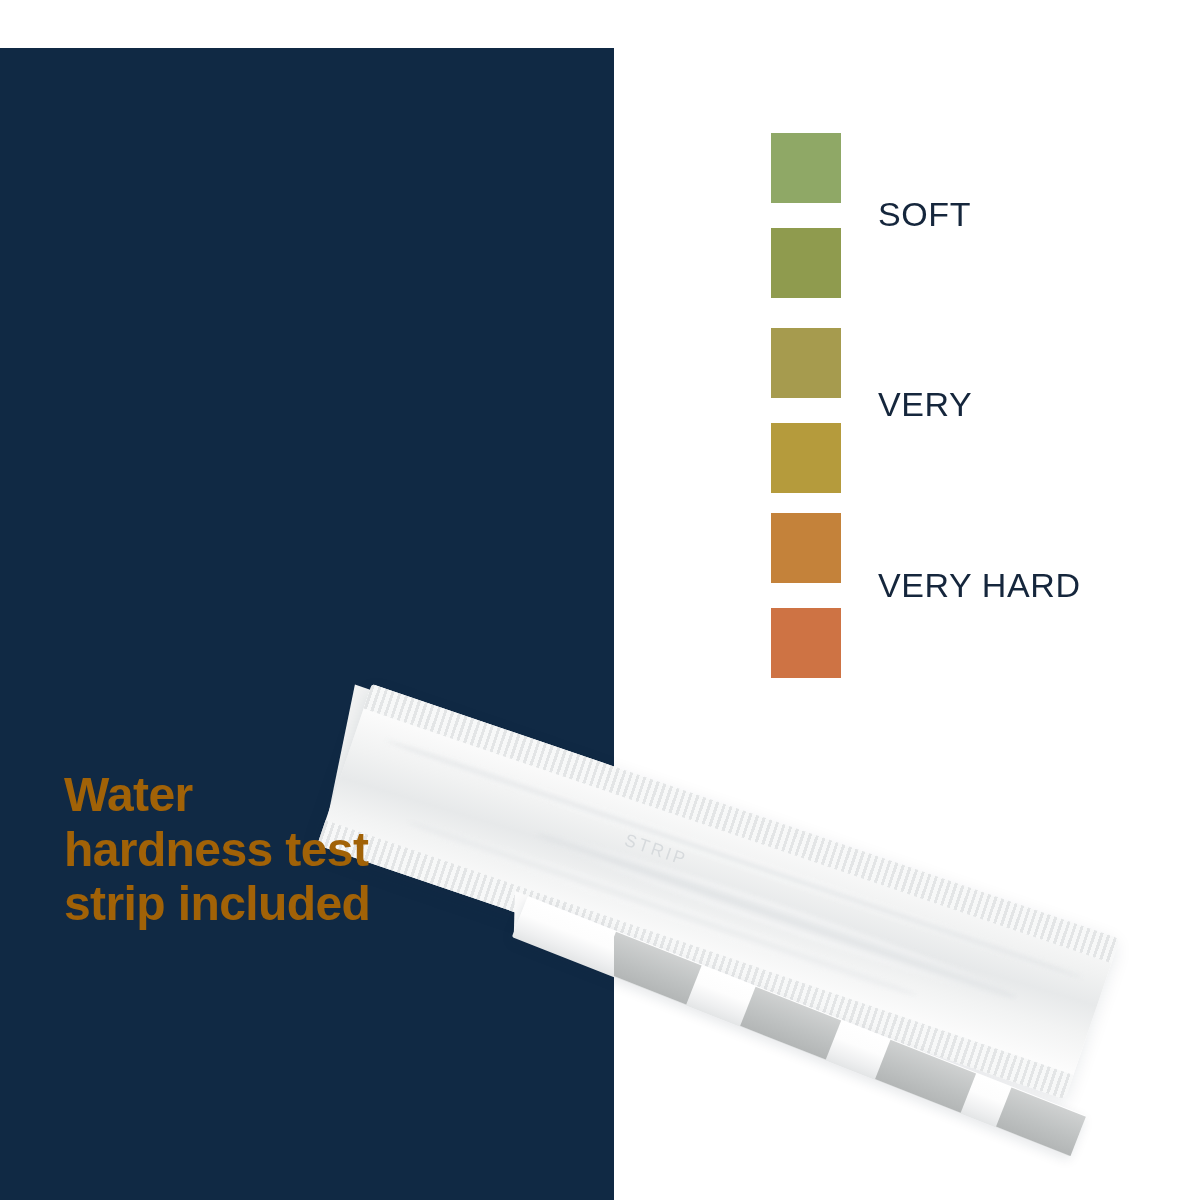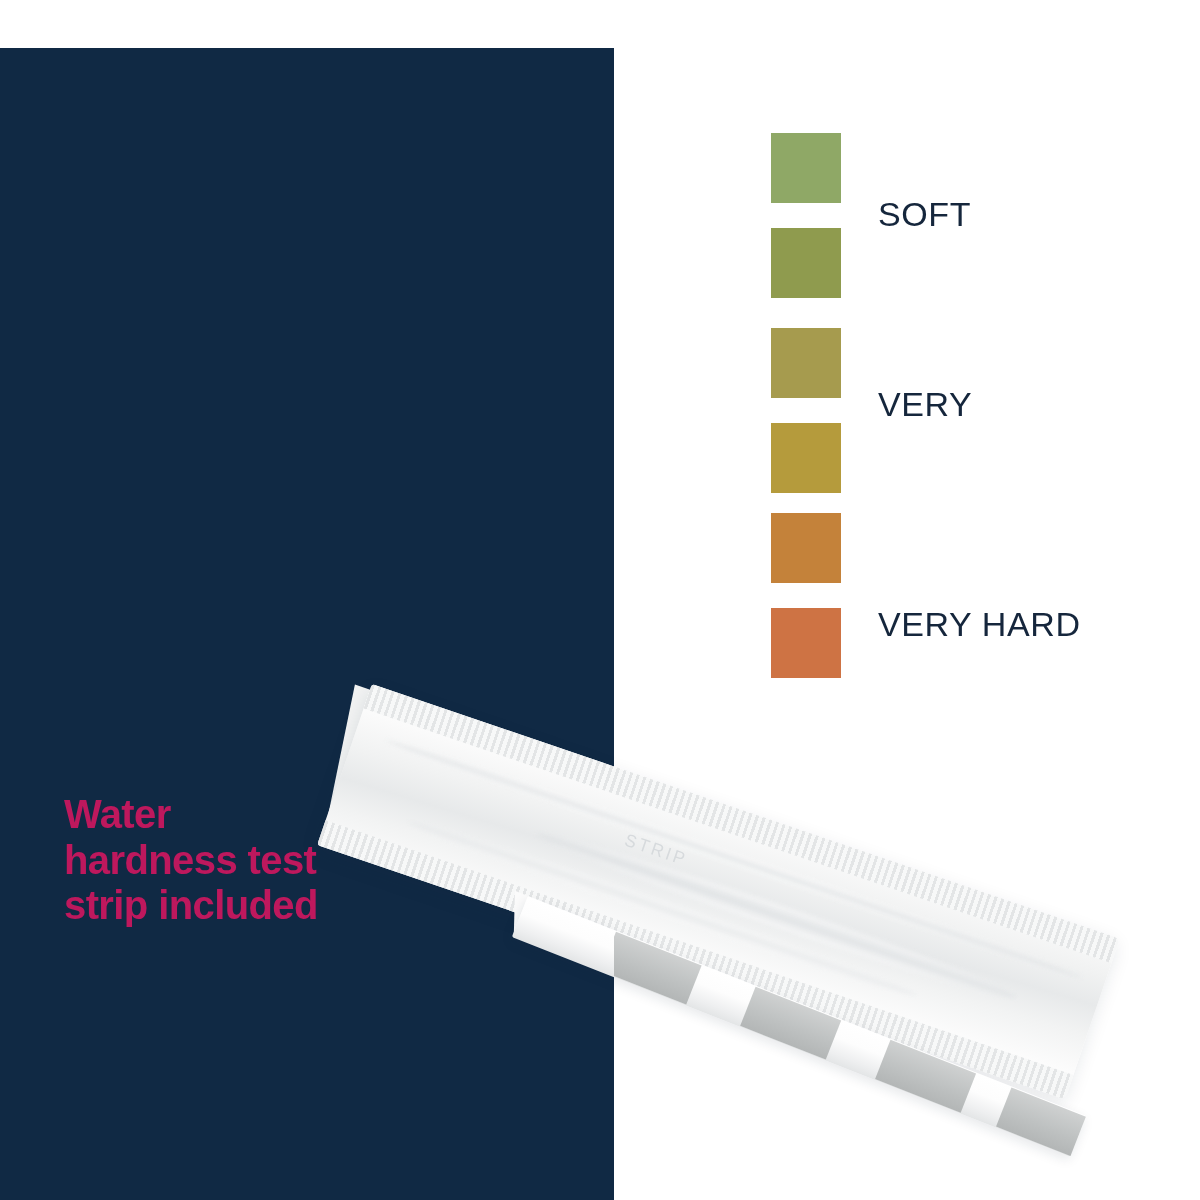--- a/index.html
+++ b/index.html
@@ -29,26 +29,26 @@
     left: 0;
     top: 0;
     width: 614px;
     height: 1200px;
     background: #102944;
   }
 
   .headline {
     position: absolute;
     left: 64px;
-    top: 744px;
+    top: 720px;
     width: 470px;
-    color: #be185d;
+    color: #a16207;
     font-family: "Liberation Sans", sans-serif;
     font-weight: bold;
-    font-size: 40px;
+    font-size: 48px;
     line-height: 1.14;
     letter-spacing: -0.6px;
     white-space: pre-line;
   }
 
   
   .legend {
     position: absolute;
     left: 614px;
     top: 0;
@@ -222,21 +222,21 @@
       <div class="swatch" style="background: rgb(143, 168, 102); top: 0px;"></div>
       <div class="swatch" style="background: rgb(143, 155, 78); top: 95px;"></div>
       <div class="swatch" style="background: rgb(166, 155, 78); top: 195px;"></div>
       <div class="swatch" style="background: rgb(181, 155, 60); top: 290px;"></div>
       <div class="swatch" style="background: rgb(196, 130, 58); top: 380px;"></div>
       <div class="swatch" style="background: rgb(206, 115, 68); top: 475px;"></div>
     </div>
 
     <div class="legend-label" style="top: 147px;">SOFT</div>
     <div class="legend-label" style="top: 337px;">VERY</div>
-    <div class="legend-label" style="top: 557px;">VERY HARD</div>
+    <div class="legend-label" style="top: 518px;">VERY HARD</div>
   </div>
 
   <div class="photo-layer">
 
     <div class="packet">
       <div class="packet-tip"></div>
       <div class="packet-body">
         <div class="packet-seal top"></div>
         <div class="packet-seal bottom"></div>
         <div class="packet-crease c1"></div>

